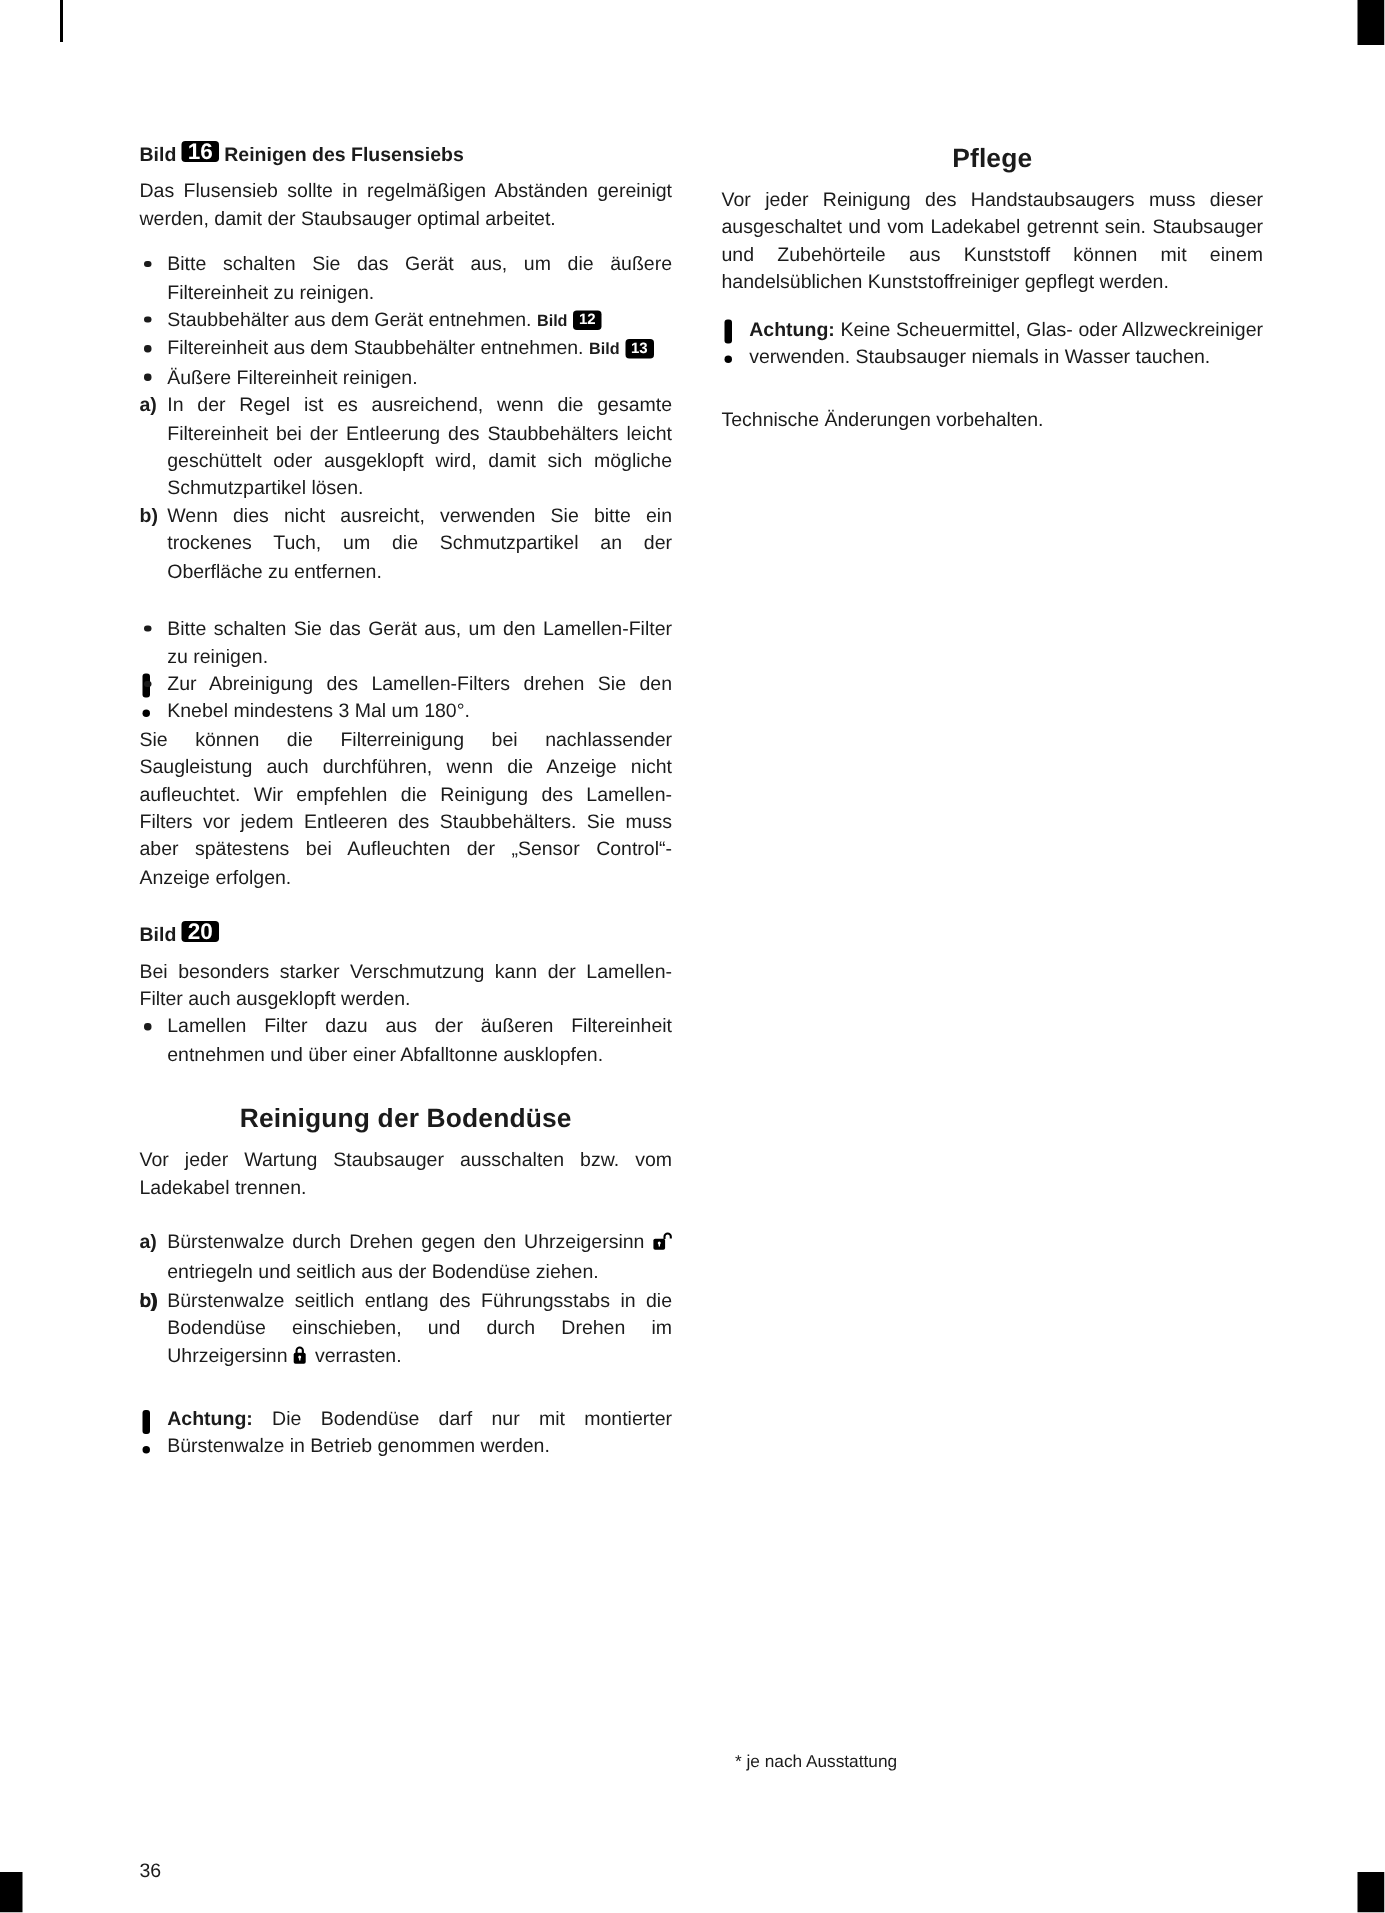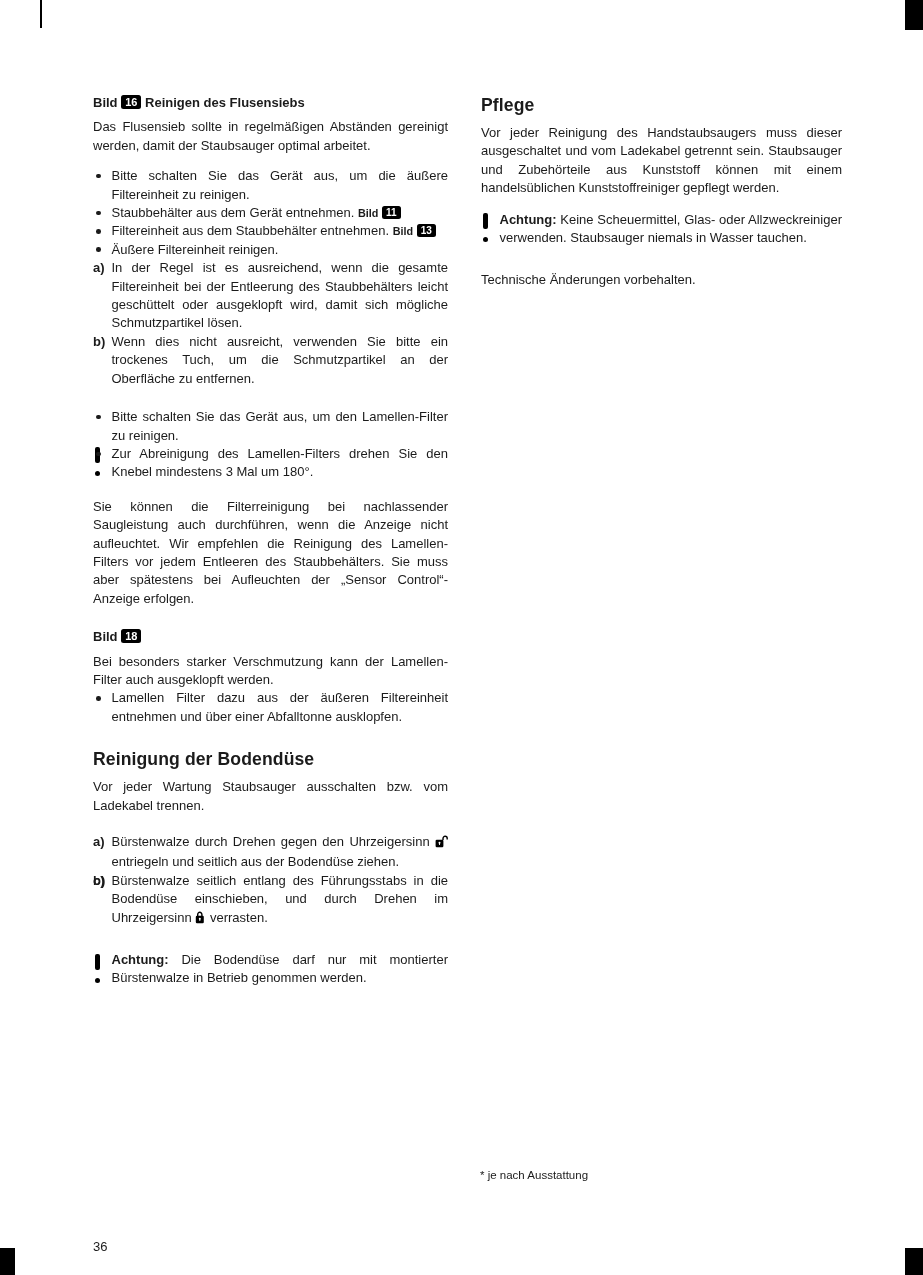--- a/index.html
+++ b/index.html
@@ -4,54 +4,54 @@
 <style>
   html,body{margin:0;padding:0;}
   body{width:923px;height:1275px;background:#ffffff;font-family:"Liberation Sans",sans-serif;color:#1b1b1b;}
   .page{position:relative;width:923px;height:1275px;overflow:hidden;background:#ffffff;}
 
   .col{position:absolute;top:94px;font-size:13px;line-height:18.4px;text-align:justify;hyphens:auto;-webkit-hyphens:auto;}
   .col-left{left:93px;width:355px;}
   .col-right{left:481px;width:361px;}
 
   .b{font-weight:bold;}
-  .h2{font-size:17.6px;line-height:22px;font-weight:bold;margin:0;text-align:left;letter-spacing:0.1px;}
+  .h2{font-size:17.6px;line-height:22px;font-weight:bold;margin:0;text-align:center;letter-spacing:0.1px;}
   .bild-heading{font-weight:bold;text-align:left;}
   .subheading{font-weight:bold;text-align:left;}
 
-  .badge{display:inline-block;background:#000;color:#fff;font-weight:bold;font-size:11px;line-height:13px;padding:0.5px 4px;border-radius:2.5px;vertical-align:1.5px;}
+  .badge{display:inline-block;background:#000;color:#fff;font-weight:bold;font-size:15px;line-height:13px;padding:0.5px 4px;border-radius:2.5px;vertical-align:1.5px;}
   .badge-sm{font-size:10px;line-height:12px;}
   .bref-label{font-weight:bold;font-size:10.8px;}
   .bild-ref{white-space:nowrap;}
 
   .para{margin:0;}
   .bullet{position:relative;padding-left:18.5px;}
   .bullet::before{content:"";position:absolute;left:3px;top:6.6px;width:4.6px;height:4.6px;border-radius:50%;background:#1b1b1b;}
   .hang{position:relative;padding-left:18.5px;}
   .hang-label{position:absolute;left:0;top:0;font-weight:bold;}
 
   .warning{position:relative;padding-left:18.5px;}
   .warn-icon{position:absolute;left:2px;top:2.5px;height:29px;width:5px;display:flex;flex-direction:column;align-items:center;justify-content:space-between;}
   .wbar{width:4.6px;height:16px;background:#000;border-radius:2px;}
   .wdot{width:5px;height:5px;background:#000;border-radius:50%;}
 
   .lockicon{display:inline-block;vertical-align:-2px;}
 
   .mb6{margin-bottom:6px;}  .mb8{margin-bottom:8px;}  .mb12{margin-bottom:12px;}
-  .mb13{margin-bottom:13px;} .mb16{margin-bottom:16px;} .mb18{margin-bottom:18px;}
+  .mb13{margin-bottom:13px;} .mb16{} .mb18{margin-bottom:18px;}
   .mb20{margin-bottom:20px;} .mb22{margin-bottom:22px;} .mb24{margin-bottom:24px;}
 
   .crop{position:absolute;background:#000;}
   .crop-tl{left:40px;top:0;width:2px;height:28px;}
   .crop-tr{right:0;top:0;width:18px;height:30px;}
   .crop-bl{left:0;bottom:0;width:15px;height:27px;}
   .crop-br{right:0;bottom:0;width:18px;height:27px;}
 
   .page-number{position:absolute;left:93px;top:1239px;font-size:13px;}
-  .footnote{position:absolute;left:480px;top:1169px;font-size:11.5px;}
+  .footnote{position:absolute;left:490px;top:1169px;font-size:11.5px;}
 </style>
 </head>
 <body>
 
 <div class="page">
 
   <div class="crop crop-tl"></div>
   <div class="crop crop-tr"></div>
   <div class="crop crop-bl"></div>
   <div class="crop crop-br"></div>
@@ -64,21 +64,21 @@
       <span>Reinigen des Flusensiebs</span>
     </div>
 
     <p class="para mb12">Das Flusensieb sollte in regelmäßigen Abständen gereinigt werden, damit der Staubsauger optimal arbeitet.</p>
 
     <div class="bullet">
       <span>Bitte schalten Sie das Gerät aus, um die äußere Filtereinheit zu reinigen.</span>
     </div>
     <div class="bullet">
       <span>Staubbehälter aus dem Gerät entnehmen.</span>
-      <span class="bild-ref"><span class="bref-label">Bild</span> <span class="badge badge-sm">11</span></span>
+      <span class="bild-ref"><span class="bref-label">Bild</span> <span class="badge badge-sm">12</span></span>
     </div>
     <div class="bullet">
       <span>Filtereinheit aus dem Staubbehälter entnehmen.</span>
       <span class="bild-ref"><span class="bref-label">Bild</span> <span class="badge badge-sm">13</span></span>
     </div>
     <div class="bullet">
       <span>Äußere Filtereinheit reinigen.</span>
     </div>
 
     <div class="hang">
@@ -102,21 +102,21 @@
     </div>
     <div class="bullet mb16">
       <span>Zur Abreinigung des Lamellen-Filters drehen Sie den Knebel mindestens 3 Mal um 180°.</span>
     </div>
 
     <p class="para mb20">Sie können die Filterreinigung bei nachlassender Saugleistung auch durchführen, wenn die Anzeige nicht aufleuchtet. Wir empfehlen die Reinigung des Lamellen-Filters vor jedem Entleeren des Staubbehälters. Sie muss aber spätestens bei Aufleuchten der „Sensor Control“-Anzeige erfolgen.</p>
 
 
     <div class="bild-heading mb6">
       <span>Bild</span>
-      <span class="badge">18</span>
+      <span class="badge">20</span>
     </div>
 
     <p class="para">Bei besonders starker Verschmutzung kann der Lamellen-Filter auch ausgeklopft werden.</p>
     <div class="bullet mb22">
       <span>Lamellen Filter dazu aus der äußeren Filtereinheit entnehmen und über einer Abfalltonne ausklopfen.</span>
     </div>
 
     <h2 class="h2 mb8">Reinigung der Bodendüse</h2>
     <p class="para mb18">Vor jeder Wartung Staubsauger ausschalten bzw. vom Ladekabel trennen.</p>
 

